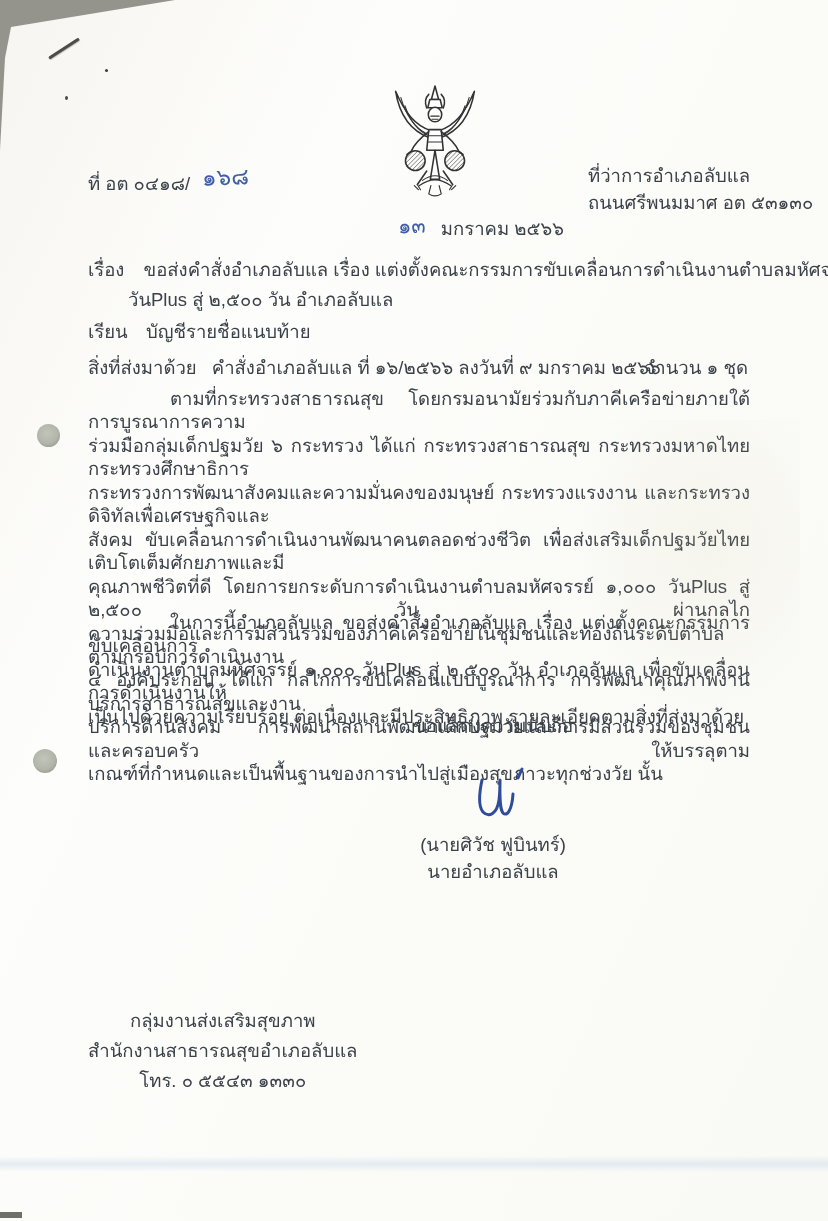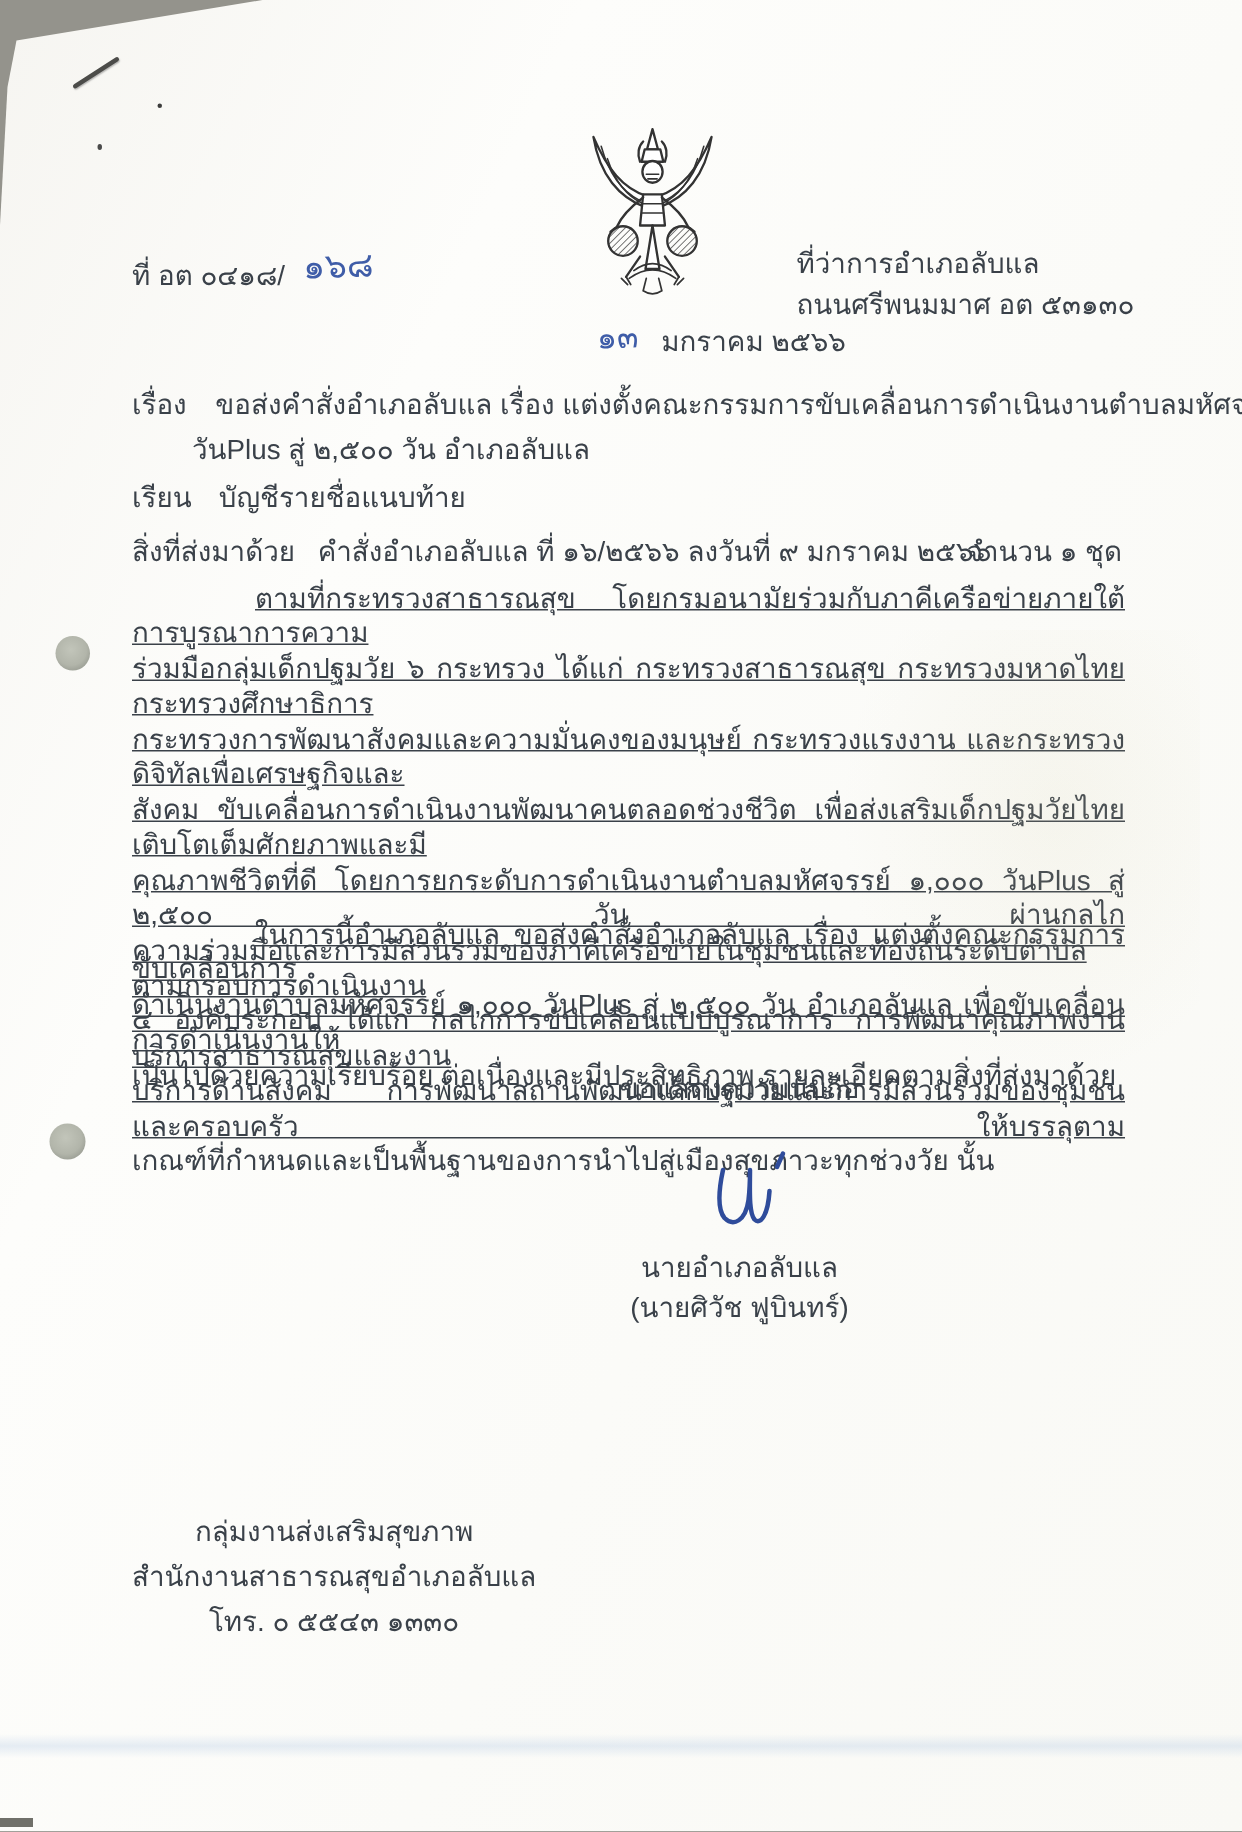--- a/index.html
+++ b/index.html
@@ -13,21 +13,21 @@
     background:linear-gradient(115deg,#f6f5f1 0%,#fdfdfb 28%,#fbfbf8 60%,#f9f9f5 100%);
     clip-path:polygon(175px 0,828px 0,828px 1221px,0 1221px,0 150px,5px 58px,11px 27px);
     color:#3a4149;
   }
   .abs{position:absolute;}
   .t{font-size:18.5px;line-height:23.4px;white-space:nowrap;}
   .hand{color:#3f5da8;transform:rotate(-2deg);display:inline-block;font-size:23px;}
   .office-block div{font-size:18.5px;line-height:27px;}
   .para{width:662px;font-size:18.5px;}
   .para .tline{line-height:23.45px;white-space:normal;}
-  .para .jline{text-align:justify;text-align-last:justify;text-decoration:underline;}
+  .para .jline{text-align:justify;text-align-last:justify;}
   .center-block{text-align:center;}
   .footer-block div{font-size:18.5px;line-height:30px;}
   
   .pen-mark{left:46px;top:47px;width:36px;height:3px;background:#4c4c49;
     transform:rotate(-33deg);border-radius:2px;box-shadow:0 1px 1px rgba(80,80,80,.4);}
   .dot1{left:105px;top:69px;width:3px;height:3px;background:#3c3c3c;border-radius:50%;}
   .dot2{left:65px;top:96px;width:3px;height:4px;background:#4a4a4a;border-radius:50%;}
   .hole{border-radius:50%;background:radial-gradient(circle at 45% 40%,#c2c5ba 0%,#b2b5aa 55%,#90938a 90%,#84877f 100%);}
   .hole1{left:37px;top:424px;width:23px;height:23px;}
   .hole2{left:33px;top:749px;width:24px;height:24px;}
@@ -82,21 +82,21 @@
       <path d="M30 98 l4 4 M33 97 l3 5 M70 98 l-4 4 M67 97 l-3 5" stroke-width="1.1"></path>
       <path d="M46 98 L44 106 M54 98 L56 106 M44 106 Q50 110 56 106" stroke-width="1.1"></path>
     </g>
   </svg>
 
   <div class="abs t" style="left:88px;top:171px;">
     <span>ที่ อต ๐๔๑๘/</span>
     <span class="hand" style="position:relative;top:-5px;margin-left:7px;">๑๖๘</span>
   </div>
 
-  <div class="abs office-block" style="left:531px;top:162px;">
+  <div class="abs office-block" style="left:588px;top:162px;">
     <div>ที่ว่าการอำเภอลับแล</div>
     <div>ถนนศรีพนมมาศ อต ๕๓๑๓๐</div>
   </div>
 
   <div class="abs t" style="left:398px;top:216px;">
     <span class="hand" style="font-size:21px;position:relative;top:-2px;">๑๓</span>
     <span style="margin-left:10px;margin-top:48px;">มกราคม ๒๕๖๖</span>
   </div>
 
   <div class="abs t" style="left:88px;top:258px;">
@@ -140,22 +140,22 @@
   <div class="abs t" style="left:343px;top:714px;width:300px;text-align:center;">ขอแสดงความนับถือ</div>
 
   <svg class="abs sig-svg" width="60" height="62" viewBox="0 0 60 62">
     <g stroke="#2f4c9b" stroke-width="3" fill="none" stroke-linecap="round" stroke-linejoin="round">
       <path d="M12 16 C9 30 8 42 13 48 C19 54 27 50 29 36 C30 28 30 20 30 16 C30 28 29 44 33 49 C37 53 42 46 43 30"></path>
       <path d="M48 14 L52 5"></path>
     </g>
   </svg>
 
   <div class="abs center-block" style="left:343px;top:831px;width:300px;">
+    <div class="t" style="line-height:27px;white-space:nowrap;">(นายศิวัช ฟูบินทร์)</div>
     <div class="t" style="line-height:27px;white-space:nowrap;">นายอำเภอลับแล</div>
-    <div class="t" style="line-height:27px;white-space:nowrap;">(นายศิวัช ฟูบินทร์)</div>
   </div>
 
   <div class="abs footer-block" style="left:88px;top:1006px;text-align:center;">
       <div class="tline">กลุ่มงานส่งเสริมสุขภาพ</div>
       <div class="tline">สำนักงานสาธารณสุขอำเภอลับแล</div>
       <div class="tline">โทร.  ๐ ๕๕๔๓ ๑๓๓๐</div>
     </div>
 
   <div class="abs pen-mark"></div>
   <div class="abs dot1"></div>

